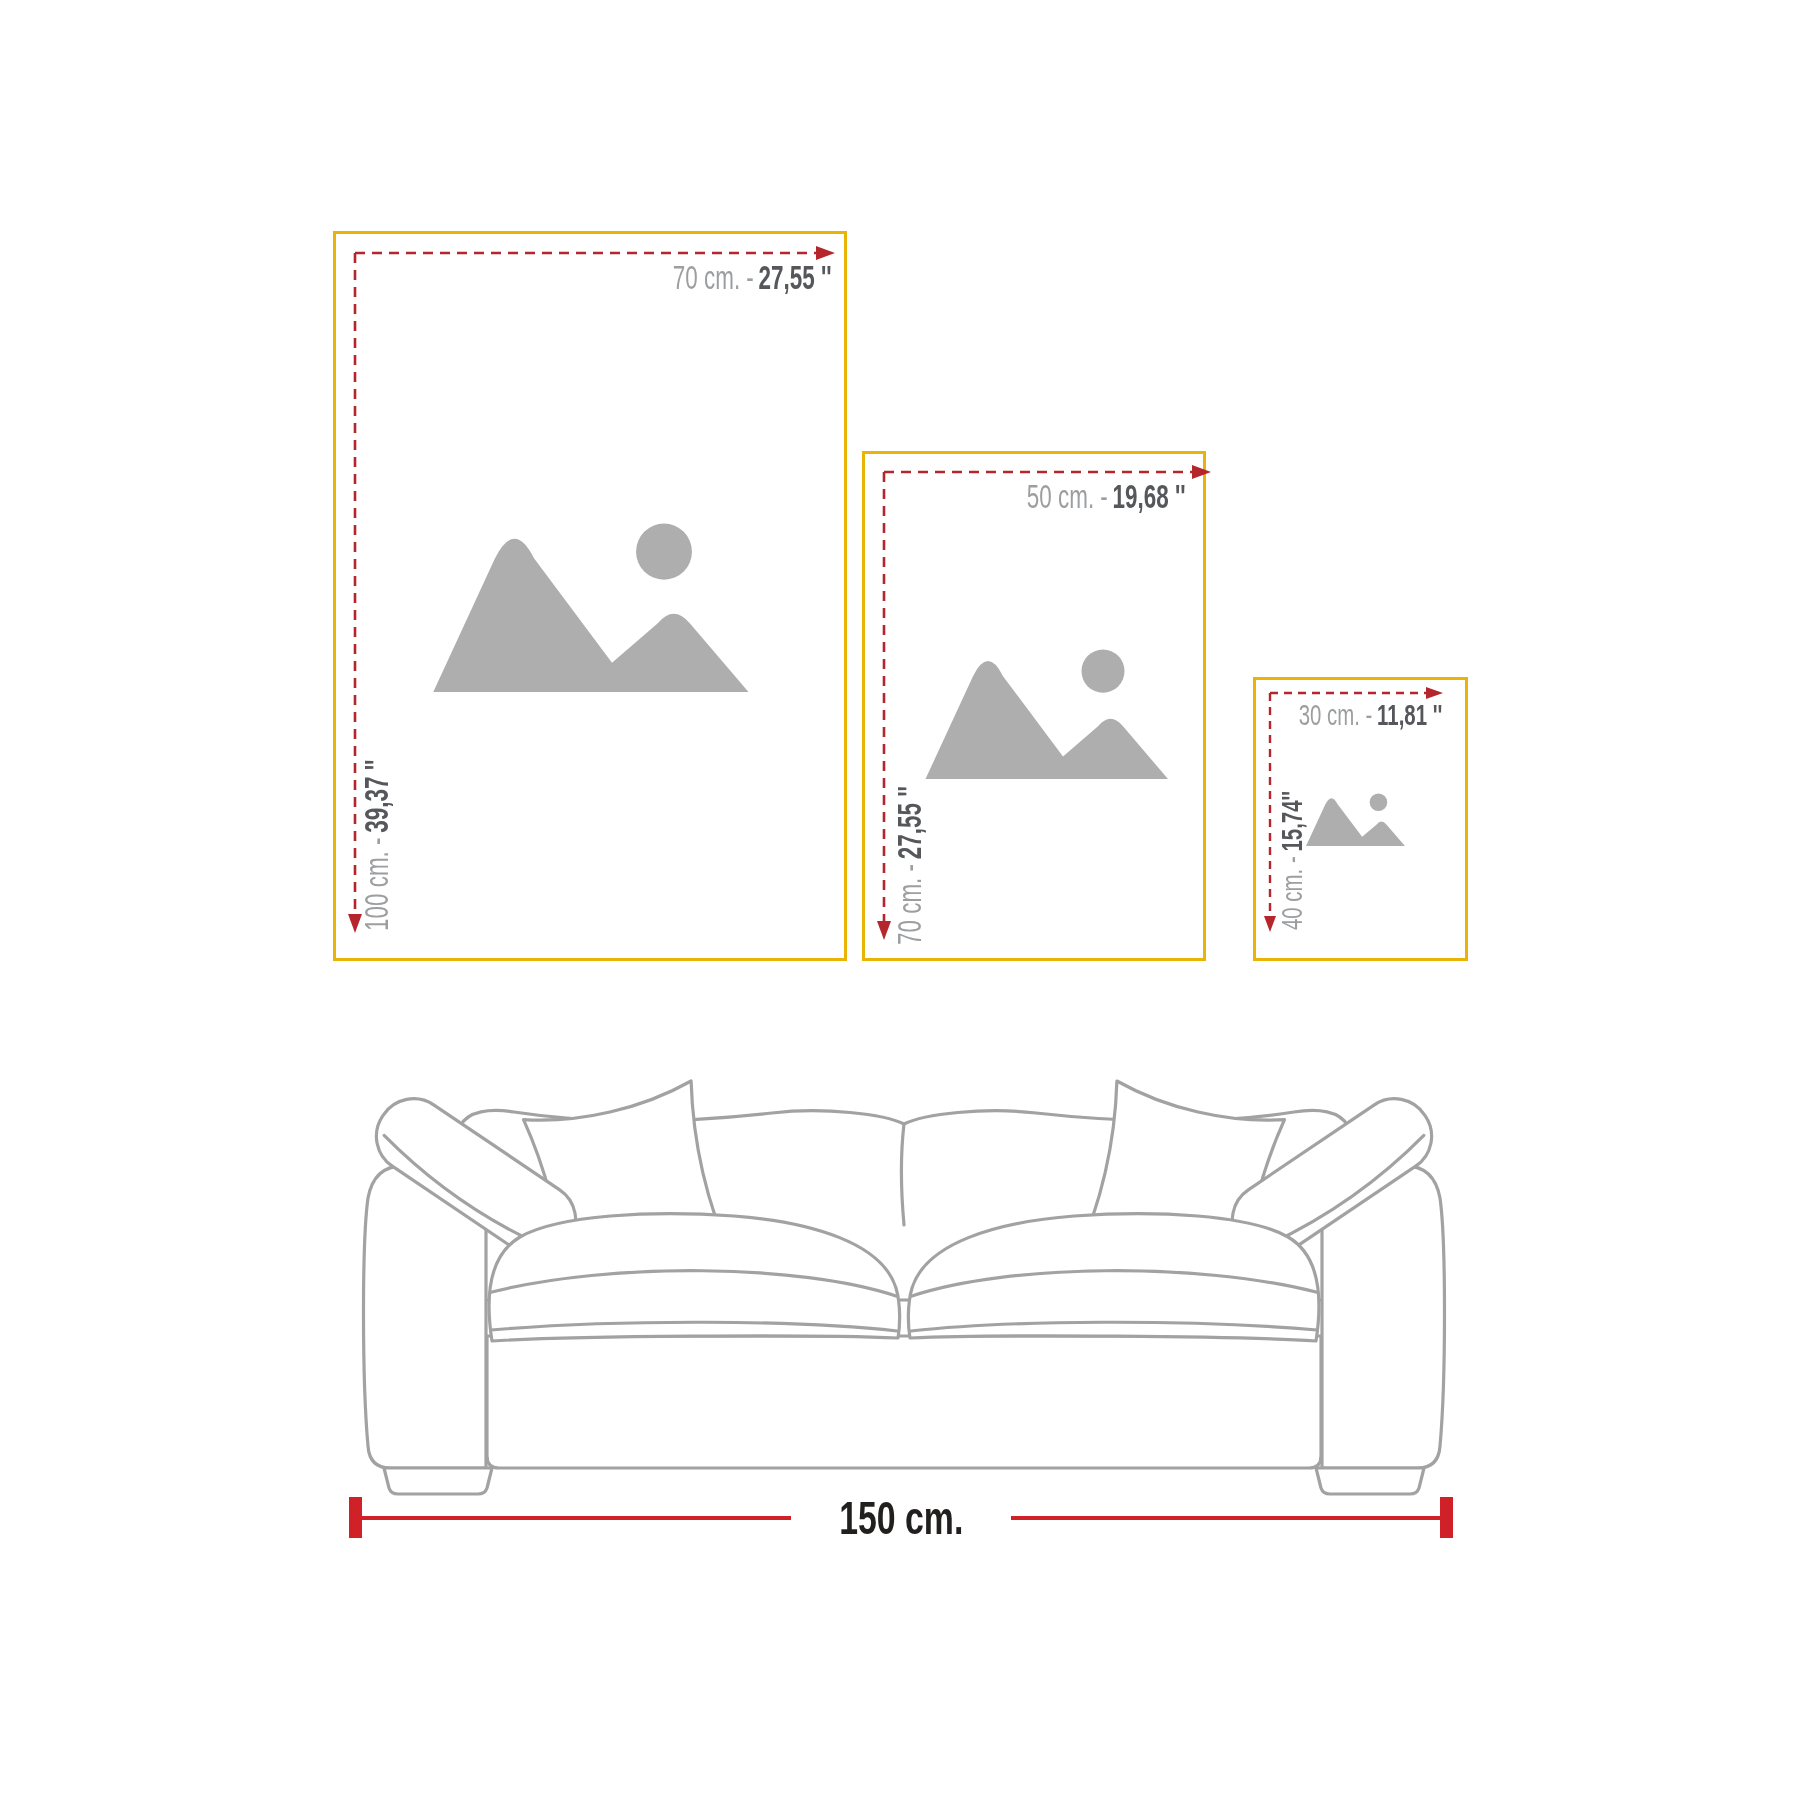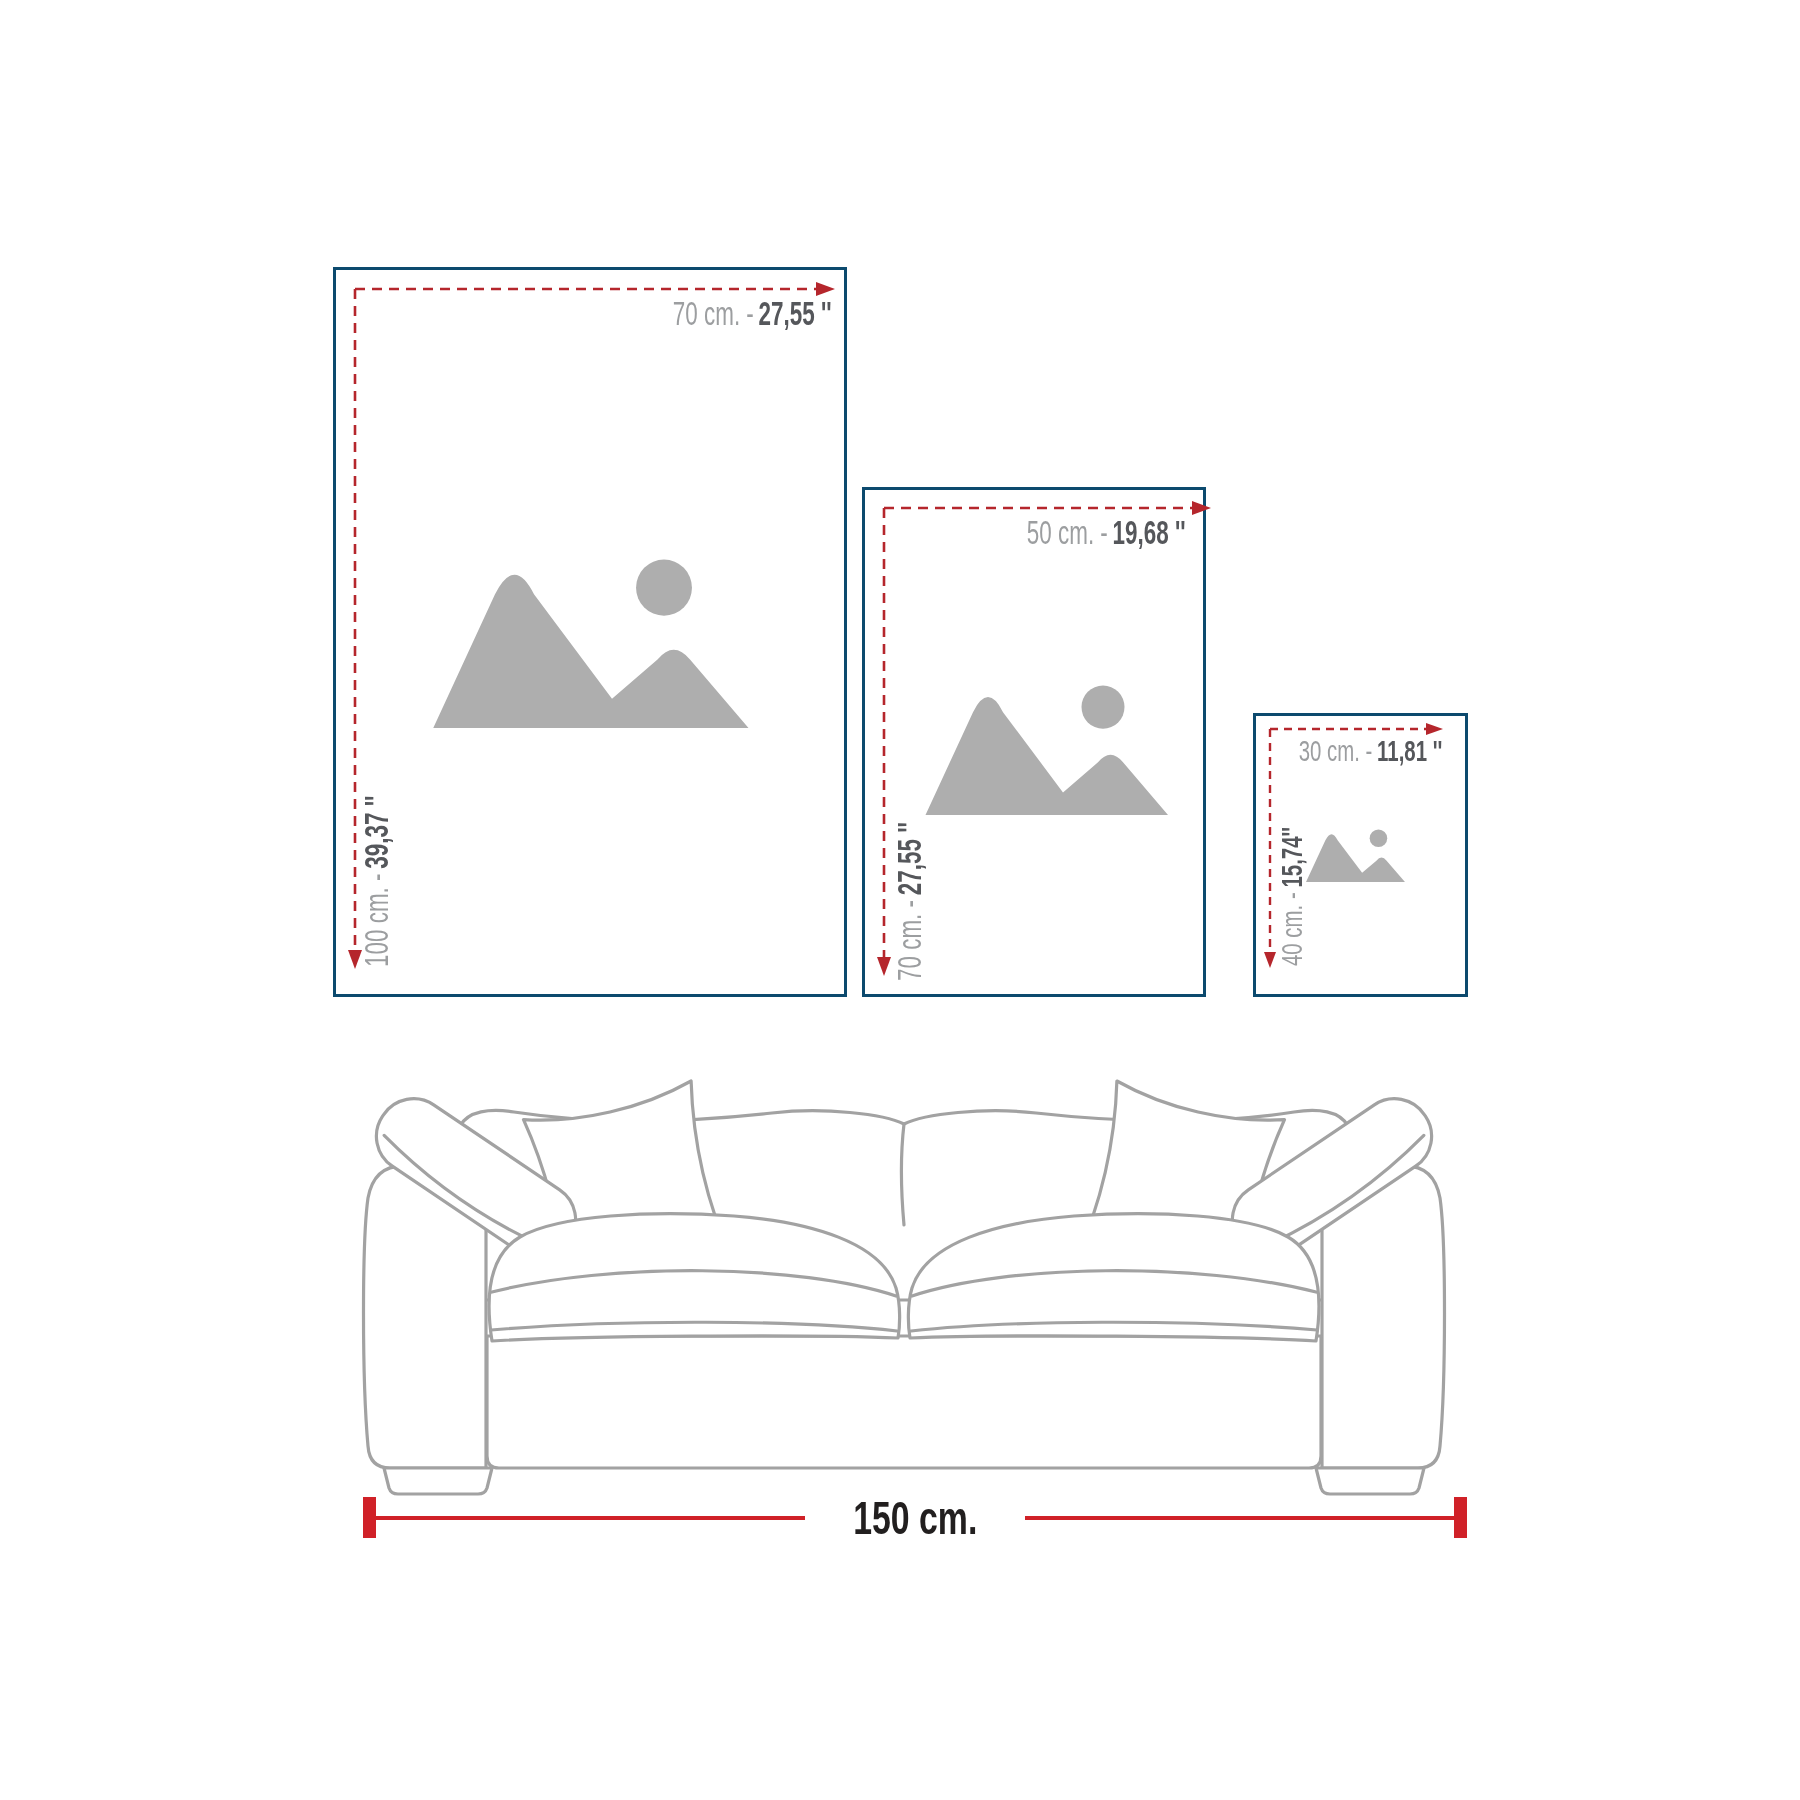--- a/index.html
+++ b/index.html
@@ -1,19 +1,19 @@
 <!DOCTYPE html>
 <html><head>
 <meta charset="utf-8">
 <style>
   html,body{margin:0;padding:0;background:#ffffff;}
   .stage{position:relative;width:1800px;height:1800px;background:#ffffff;overflow:hidden;
          font-family:"Liberation Sans", sans-serif;}
   
-  .frame{position:absolute;background:#ffffff;border:3px solid #0c4a6e;box-sizing:border-box;font-size:33px;margin-top:36px;}
+  .frame{position:absolute;background:#ffffff;border:3px solid #eab308;box-sizing:border-box;font-size:33px;}
   .f-large{left:333px;top:231px;width:514px;height:730px;}
   .f-medium{left:862px;top:451px;width:344px;height:510px;}
   .f-small{left:1253px;top:677px;width:215px;height:284px;font-size:30px;}
   .arrows{position:absolute;left:0;top:0;overflow:visible;}
   .w-label{position:absolute;white-space:nowrap;text-align:right;line-height:1.05;}
   .f-large  .w-label{right:12px;top:27px;}
   .f-medium .w-label{right:17px;top:26px;}
   .f-small  .w-label{right:23px;top:19px;}
   .h-label{position:absolute;width:0;height:0;}
   .f-large  .h-label{left:24px;top:695px;}
@@ -26,21 +26,21 @@
   .ph{position:absolute;}
   .f-large  .ph{left:94px;top:272px;width:325px;height:186px;}
   .f-medium .ph{left:58px;top:182px;width:250px;height:143px;}
   .f-small  .ph{left:49px;top:108px;width:102px;height:58px;}
   .mnt,.sun{fill:#aeaeae;}
   
   .sofa{position:absolute;left:0;top:0;pointer-events:none;}
   .sofa path,.sofa rect{fill:#ffffff;stroke:#a2a2a2;stroke-width:3.2;stroke-linecap:round;stroke-linejoin:round;}
   .sofa .line{fill:none;}
   
-  .measure{position:absolute;left:363px;top:1497px;width:1104px;height:41px;display:flex;align-items:center;}
+  .measure{position:absolute;left:349px;top:1497px;width:1104px;height:41px;display:flex;align-items:center;}
   .cap{width:13px;height:41px;background:#d02128;}
   .mline{height:4px;background:#d02128;flex:1;}
   .measure-text{font-size:47px;font-weight:700;color:#221f1f;margin:0 24px;white-space:nowrap;
                 display:inline-block;transform:scaleX(.72);transform-origin:50% 50%;line-height:1;}
 </style>
 </head>
 <body>
 
 <div class="stage">
 

